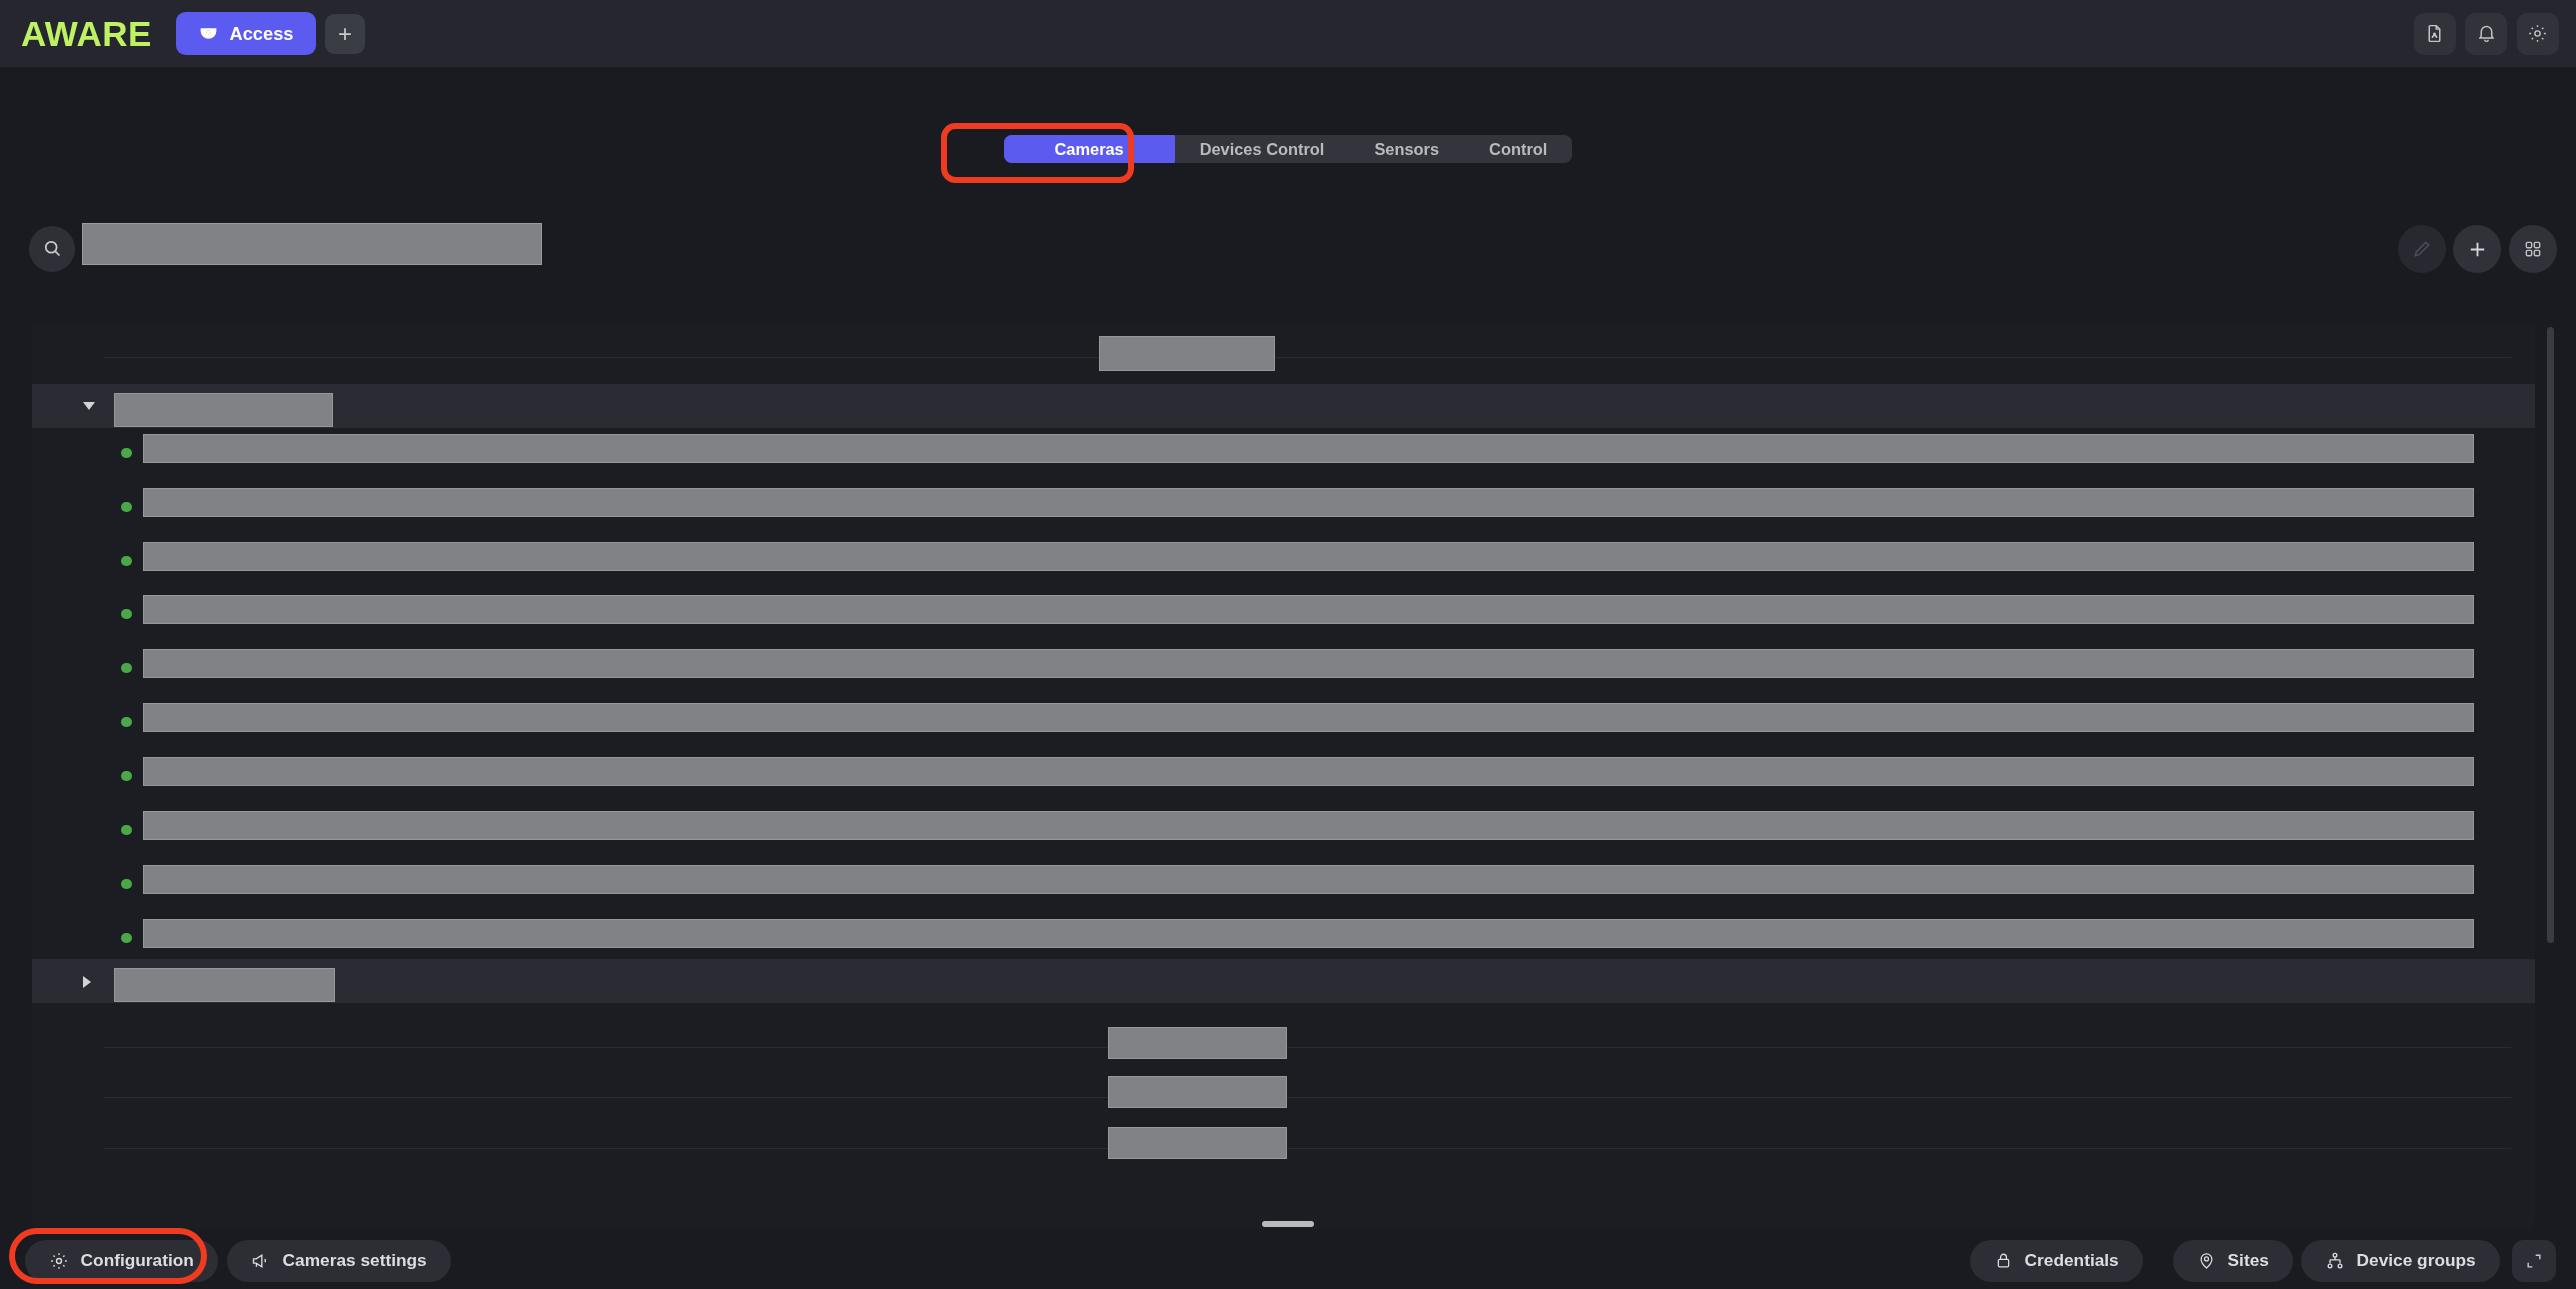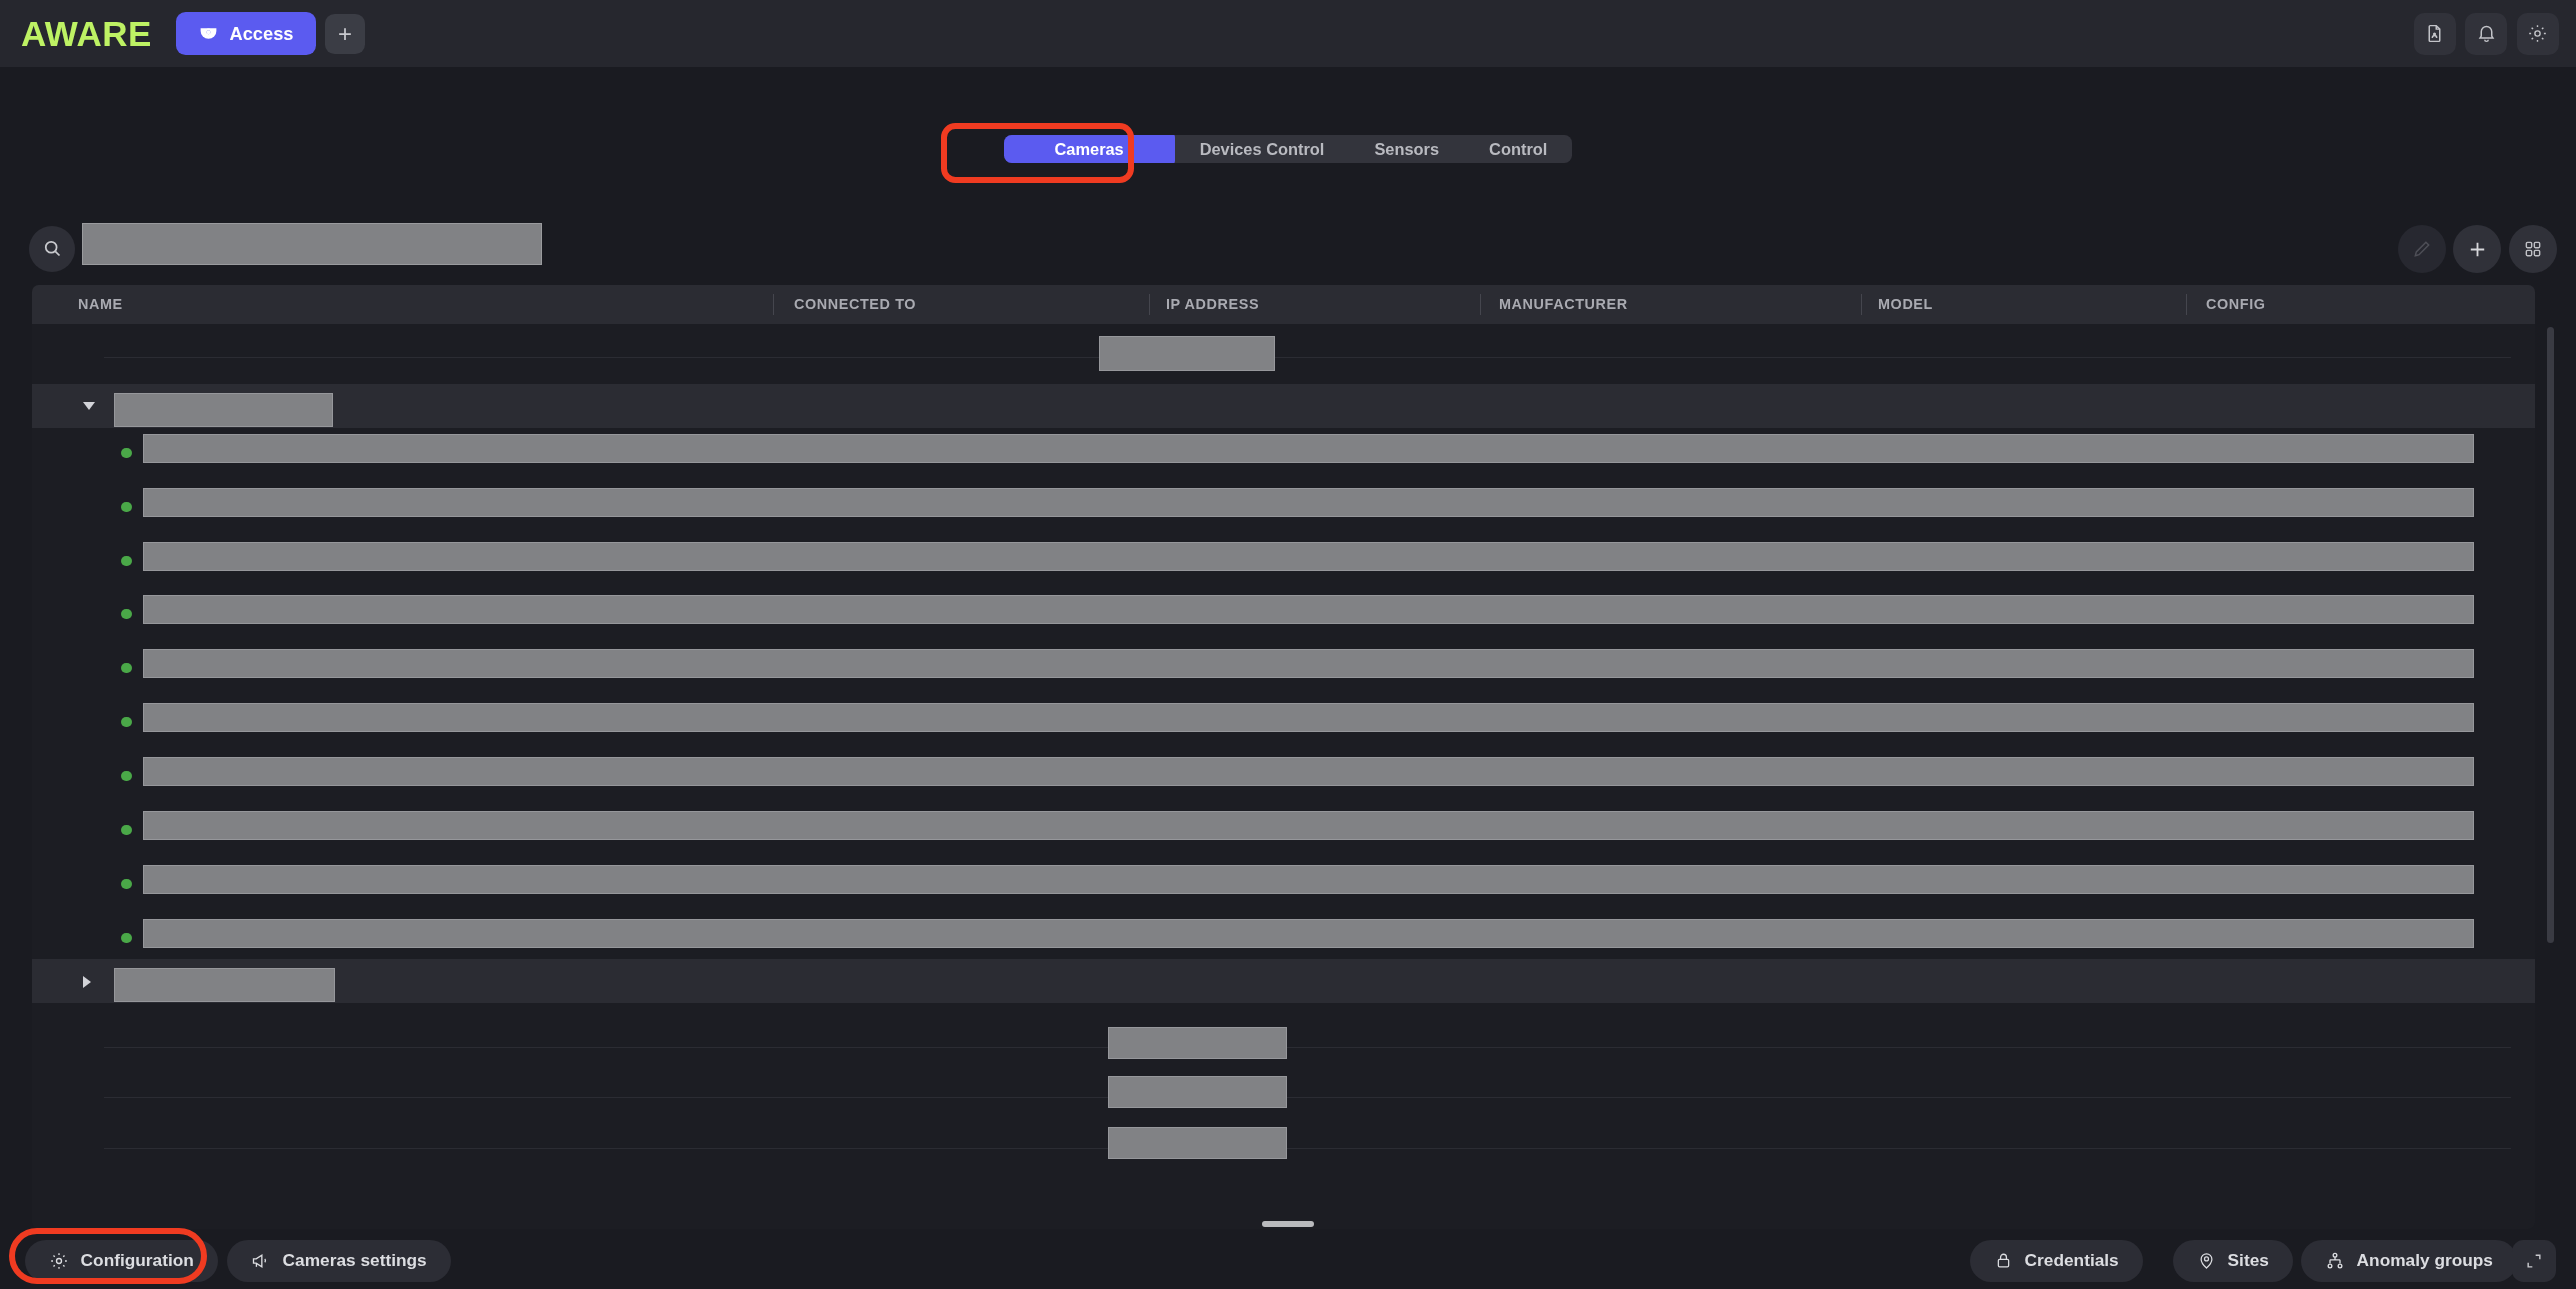--- a/index.html
+++ b/index.html
@@ -269,33 +269,20 @@
       <rect x="4" y="4" width="6.4" height="6.4" rx="1.3"></rect>
       <rect x="13.6" y="4" width="6.4" height="6.4" rx="1.3"></rect>
       <rect x="4" y="13.6" width="6.4" height="6.4" rx="1.3"></rect>
       <rect x="13.6" y="13.6" width="6.4" height="6.4" rx="1.3"></rect>
     </svg>
   </div>
 </div>
 
 <div class="table">
 
-  <div class="thead">
-    <div class="th" style="left:46px">NAME</div>
-    <div class="th-div" style="left:741px"></div>
-    <div class="th" style="left:762px">CONNECTED TO</div>
-    <div class="th-div" style="left:1117px"></div>
-    <div class="th" style="left:1134px">IP ADDRESS</div>
-    <div class="th-div" style="left:1448px"></div>
-    <div class="th" style="left:1467px">MANUFACTURER</div>
-    <div class="th-div" style="left:1829px"></div>
-    <div class="th" style="left:1846px">MODEL</div>
-    <div class="th-div" style="left:2154px"></div>
-    <div class="th" style="left:2174px">CONFIG</div>
-  </div>
 
   <div class="tbody">
 
     <div class="trow" style="top:0; height:60px;">
       <div class="row-line" style="left:72px; top:33px; width:2407px;"></div>
       <div class="redact" style="left:1067px; top:11.6px; width:176px; height:35px;"></div>
     </div>
 
     <div class="group-row" style="top:60px;">
       <div class="caret down" style="top:18.3px;"></div>
@@ -412,21 +399,21 @@
 
   <div class="btn" style="left:2301px">
     <span>
       <svg width="20" height="20" viewBox="0 0 24 24" fill="none" stroke="#dcdde1" stroke-width="1.6">
         <circle cx="12" cy="5" r="2.2"></circle>
         <circle cx="6" cy="18" r="2.2"></circle>
         <circle cx="18" cy="18" r="2.2"></circle>
         <path d="M12 7.2v3.4M12 10.6H6.6a.8.8 0 0 0-.6.8v3.4M12 10.6h5.4a.8.8 0 0 1 .6.8v3.4"></path>
       </svg>
     </span>
-    <span>Anomaly groups</span>
+    <span>Device groups</span>
   </div>
 
   <div class="btn-sq" style="left:2512px">
     <svg width="20" height="20" viewBox="0 0 24 24" fill="none" stroke="#c9cace" stroke-width="1.7">
       <path d="M14 5h5v5"></path>
       <path d="M10 19H5v-5"></path>
     </svg>
   </div>
 </div>
 

